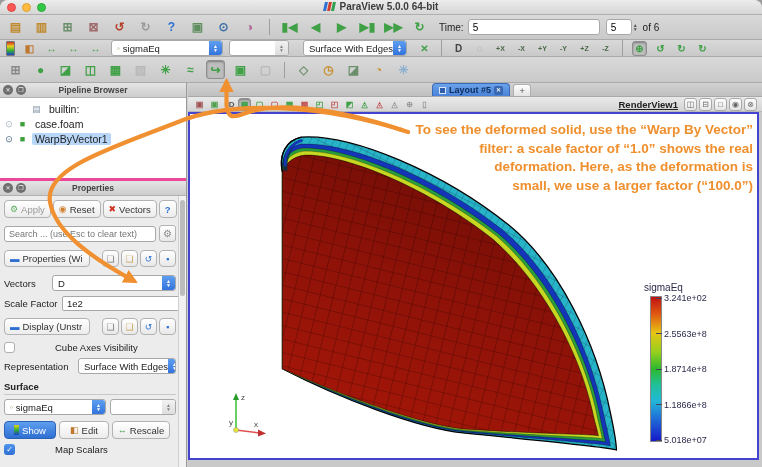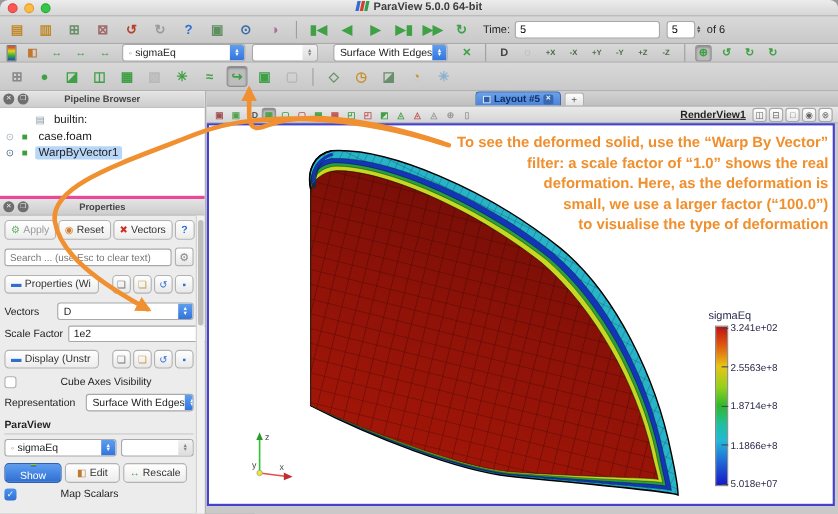--- a/index.html
+++ b/index.html
@@ -61,21 +61,21 @@
   .tree-row.selected .tlabel { background:#b8d6f8; }
   .tree-row.root { padding-left:14px; }
 
   .props { position:absolute; left:0; top:98px; right:0; bottom:0; background:#ececec; overflow:hidden; }
   .props-body { padding:4px 10px 0 4px; position:relative; }
   .prow { display:flex; align-items:center; }
   .btn { height:18px; border:1px solid #b2b2b2; border-radius:4px; background:linear-gradient(#ffffff,#ececec);
     font-size:9.5px; color:#333; display:inline-flex; align-items:center; gap:3px; padding:0 5px; white-space:nowrap; }
   .btn .bicon { font-size:9px; }
   .btn.disabled { color:#9a9a9a; }
-  .btn.primary { background:linear-gradient(#5e9ef0,#2f6fd2); border-color:#2a62b8; color:#fff;flex-direction:column; }
+  .btn.primary { background:linear-gradient(#5e9ef0,#2f6fd2); border-color:#2a62b8; color:#fff; }
   .searchwrap { display:flex; align-items:center; gap:3px; }
   .searchwrap input { flex:1; height:16px; border:1px solid #a8a8a8; border-radius:3px; font-size:9px; padding:0 4px; color:#777; background:#fff; font-family:"Liberation Sans",sans-serif;}
   .gearbtn { width:17px; height:17px; border:1px solid #b2b2b2; border-radius:3px; background:linear-gradient(#fff,#e8e8e8);
     font-size:10px; color:#8a8a8a; display:flex; align-items:center; justify-content:center; }
   .secbtn { width:86px; height:17px; justify-content:flex-start; }
   .secbtn .dash { color:#2f6fd2; font-weight:bold; }
   .miniround { width:17px; height:17px; border:1px solid #b2b2b2; border-radius:4px; background:linear-gradient(#fff,#e8e8e8);
     display:flex; align-items:center; justify-content:center; font-size:9px; flex:none; }
   .flabel { font-size:9.5px; color:#222; flex:none; }
   .finput { flex:1; height:15px; border:1px solid #a8a8a8; border-radius:2px; background:#fff; font-size:9.5px; padding:0 4px; font-family:"Liberation Sans",sans-serif; color:#222;}
@@ -351,21 +351,21 @@
           <span class="flabel" style="width:74px">Representation</span>
           <div class="combo" style="flex:1">
             <span>Surface With Edges</span>
             <span class="stepper">
                 <span>▲</span>
                 <span>▼</span>
               </span>
           </div>
         </div>
 
-        <div class="sechdr" style="margin-top:7px">ParaView</div>
+        <div class="sechdr" style="margin-top:7px">Surface</div>
 
         <div class="prow" style="margin-top:4px;gap:4px">
           <div class="combo" style="width:102px">
             <span class="pre-dot">◦</span>
             <span>sigmaEq</span>
             <span class="stepper">
                 <span>▲</span>
                 <span>▼</span>
               </span>
           </div>
@@ -481,21 +481,20 @@
         <path d="M 92 58 C 88 40 96 26 111 23" fill="none" stroke="#000" stroke-width="1.2"></path>
       </svg>
 
       <div class="annotation">
         <div>
 
         <div>To see the deformed solid, use the “Warp By Vector”</div>
             <div>filter: a scale factor of “1.0” shows the real</div>
             <div>deformation. Here, as the deformation is</div>
             <div>small, we use a larger factor (“100.0”)</div>
-            <div>to visualise the type of deformation</div>
           </div>
       </div>
 
       <svg class="axes-widget" width="50" height="65" viewBox="0 0 50 65">
         <line x1="13" y1="44" x2="13" y2="13" stroke="#35c035" stroke-width="1.5"></line>
         <polygon points="10,14 16,14 13,7" fill="#2a9a2a"></polygon>
         <line x1="13" y1="44" x2="36" y2="47" stroke="#e05050" stroke-width="1.5"></line>
         <polygon points="35,43.5 35,50.5 43,47.5" fill="#c03030"></polygon>
         <circle cx="13" cy="44" r="2.5" fill="#e8e830" stroke="#999" stroke-width="0.6"></circle>
         <text x="18" y="14" font-size="8" fill="#444">z</text>

